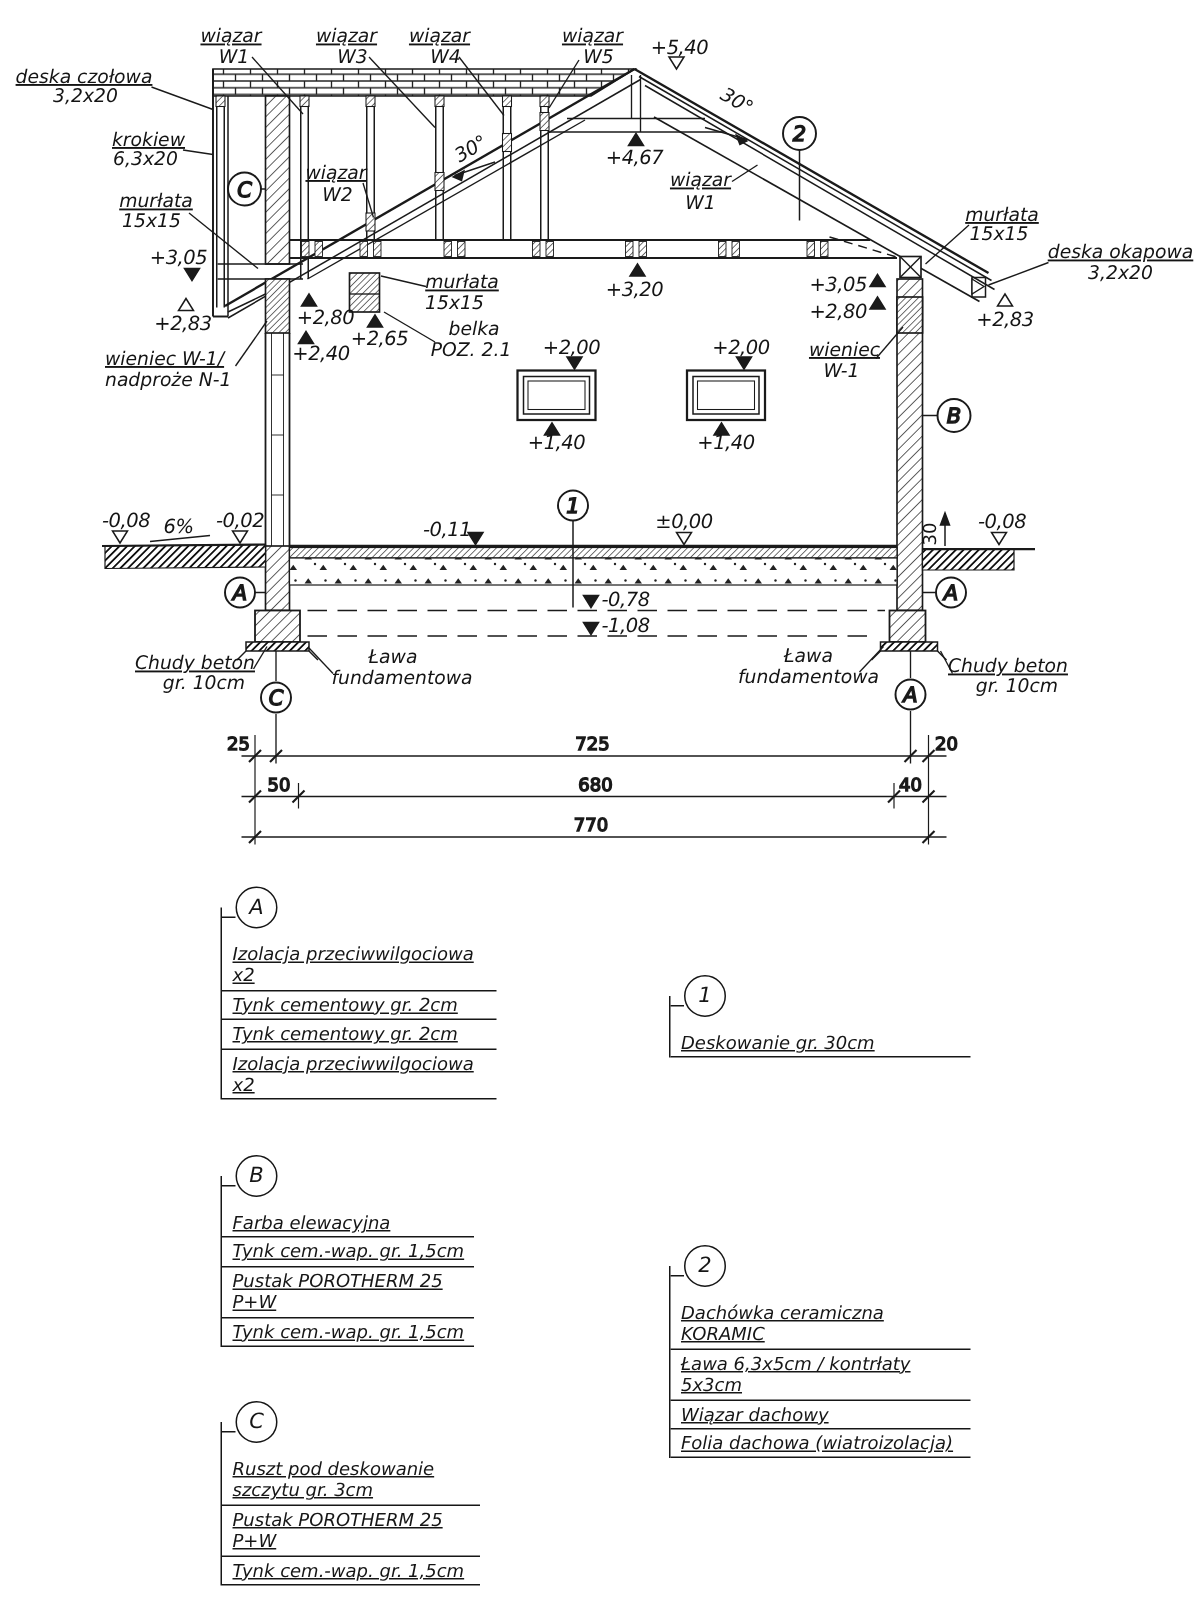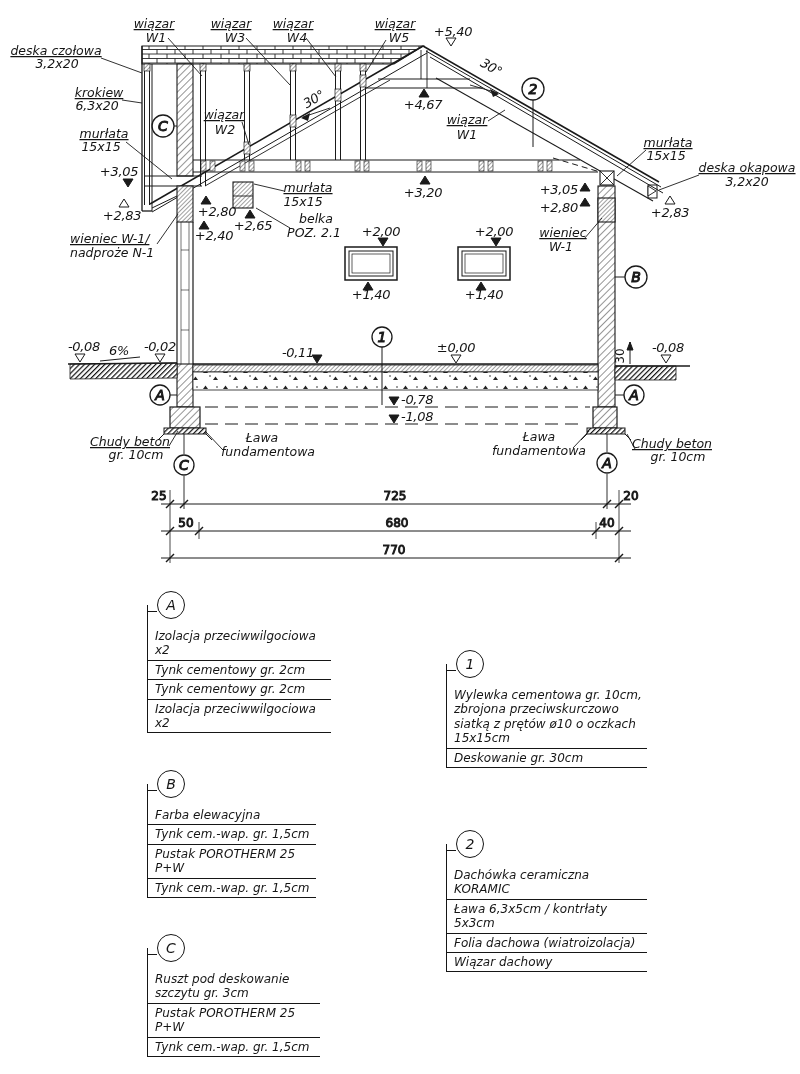--- a/index.html
+++ b/index.html
@@ -12,21 +12,21 @@
   .dim{font-style:normal;font-size:12px;}
   .mk{font-size:14px;}
   .u{text-decoration:underline;}
   .legend{position:absolute;border-left:1.7px solid #161616;font-style:italic;}
   .lg-head{display:flex;align-items:center;height:13px;}
   .lg-head::before{content:"";width:9px;border-top:1.7px solid #161616;}
   .lg-circle{width:26px;height:26px;border:1.6px solid #161616;border-radius:50%;
              display:flex;align-items:center;justify-content:center;font-size:14px;
              margin-top:-13px;background:#fff;}
   .lg-rows{margin-top:9px;}
-  .lg-row{border-bottom:1.6px solid #161616;padding:2px 3px 2px 7px;font-size:12px;line-height:1.2;}
+  .lg-row{border-bottom:1.6px solid #161616;padding:2px 3px 2px 7px;font-size:12px;line-height:1.2;text-decoration:underline;}
 </style>
 </head>
 <body>
 
 <svg width="800" height="585" viewBox="0 0 800 585">
   <defs>
     <pattern id="ph" patternUnits="userSpaceOnUse" width="5" height="5" patternTransform="rotate(45)">
       <rect width="5" height="5" fill="#fff"></rect>
         <line x1="0" y1="0" x2="0" y2="5" stroke="#2b2b2b" stroke-width="1"></line>
     </pattern>
@@ -407,28 +407,27 @@
     <div class="lg-row">Pustak POROTHERM 25 P+W</div>
     <div class="lg-row">Tynk cem.-wap. gr. 1,5cm</div>
   </div>
 </div>
 
 <div class="legend" style="left:446px;top:664px;width:200px;">
   <div class="lg-head">
     <span class="lg-circle">1</span>
   </div>
   <div class="lg-rows">
-    <div class="lg-row">Wylewka cementowa gr. 10cm, zbrojona przeciwskurczowo siatką z prętów ø10 o oczkach 15x15cm</div>
     <div class="lg-row">Deskowanie gr. 30cm</div>
   </div>
 </div>
 
 <div class="legend" style="left:446px;top:844px;width:200px;">
   <div class="lg-head">
     <span class="lg-circle">2</span>
   </div>
   <div class="lg-rows">
     <div class="lg-row">Dachówka ceramiczna KORAMIC</div>
     <div class="lg-row">Ława 6,3x5cm / kontrłaty 5x3cm</div>
+    <div class="lg-row">Wiązar dachowy</div>
     <div class="lg-row">Folia dachowa (wiatroizolacja)</div>
-    <div class="lg-row">Wiązar dachowy</div>
   </div>
 </div>
 
 </body></html>

